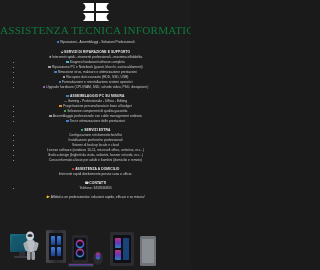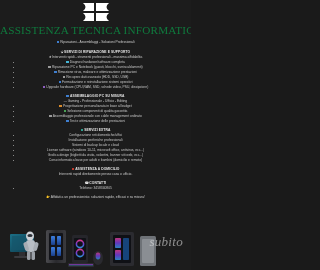--- a/index.html
+++ b/index.html
@@ -280,16 +280,15 @@
         <rect x="110" y="10" width="24" height="34" rx="1.5" fill="#2b2b30"></rect>
         <rect x="113" y="13" width="18" height="28" rx="1" fill="#0f1015"></rect>
         <rect x="115" y="16" width="6" height="10" rx="0.8" fill="url(#rgb2)" opacity="0.9"></rect>
         <rect x="115" y="28" width="6" height="10" rx="0.8" fill="url(#rgb2)" opacity="0.9"></rect>
         <rect x="123" y="16" width="6" height="22" rx="0.8" fill="#1d6fd0" opacity="0.55"></rect>
 
         <rect x="140" y="14" width="16" height="30" rx="1.5" fill="#6e7277"></rect>
         <rect x="142" y="17" width="12" height="24" rx="1" fill="#8a8e93"></rect>
       </g>
     </svg>
-    <div class="watermark">subito</div>
   </div>
 
 </div>
 
 </body></html>

